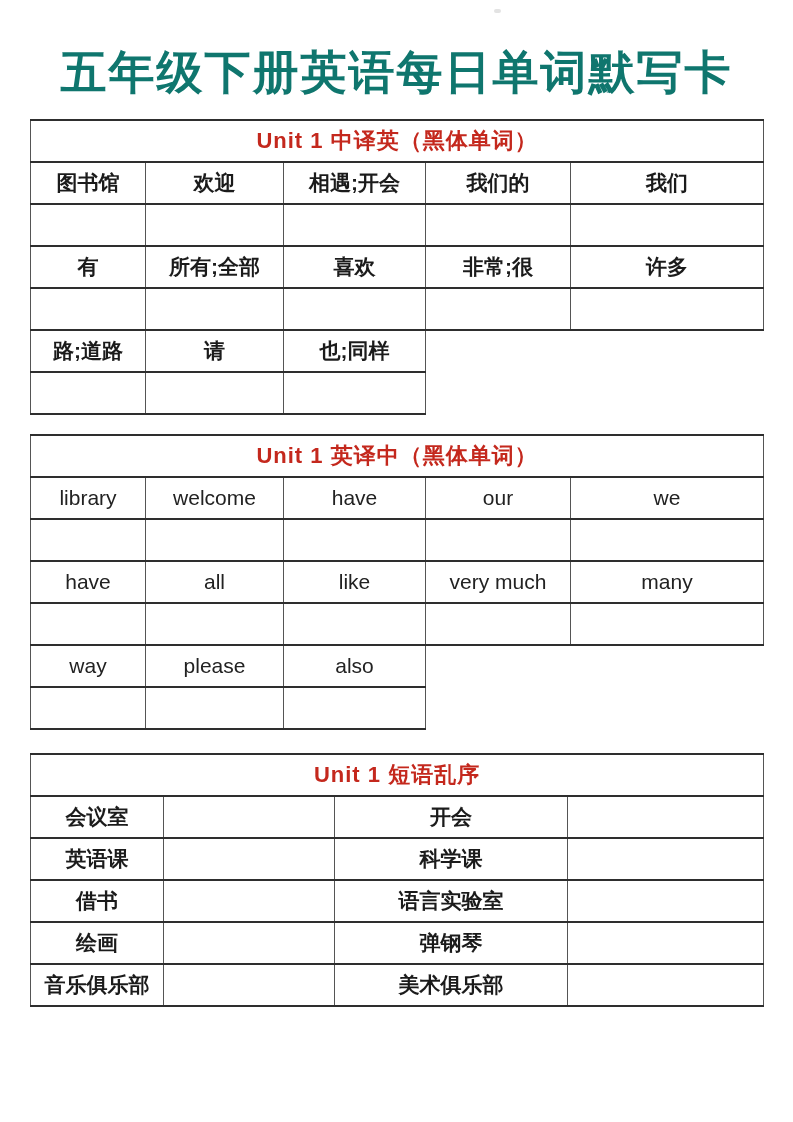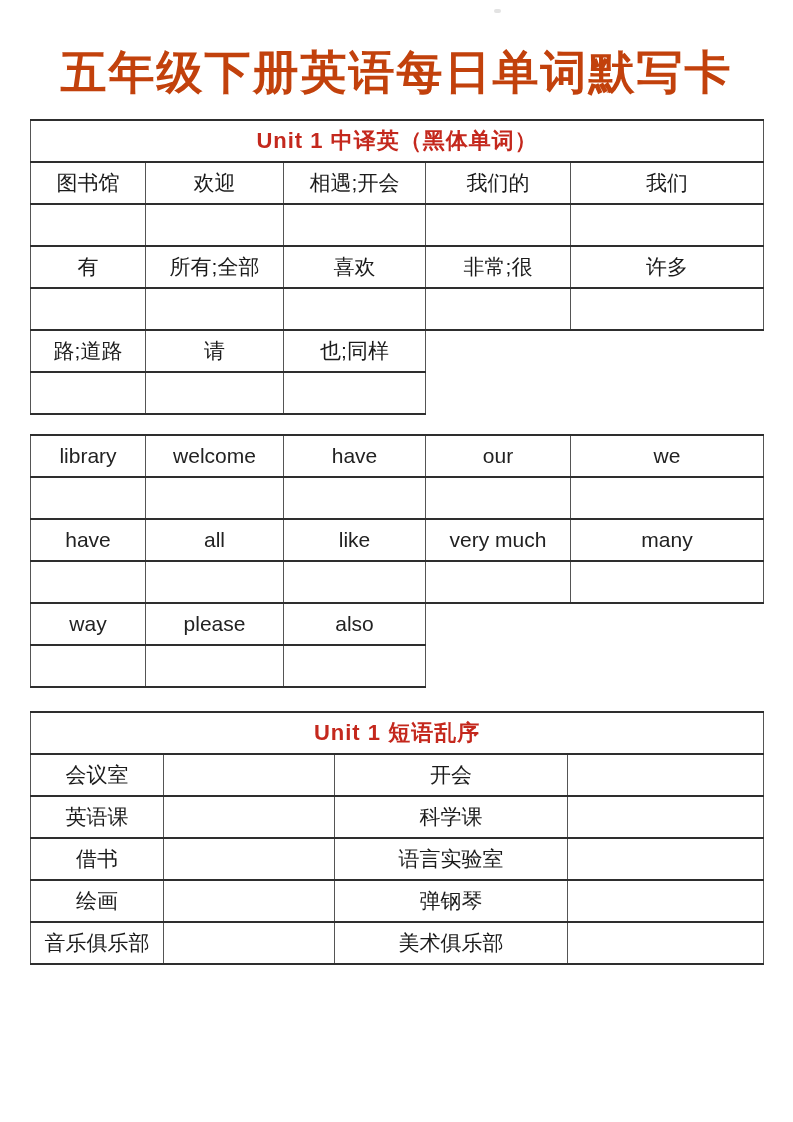--- a/index.html
+++ b/index.html
@@ -14,21 +14,21 @@
   .artifact-dot{
     position:absolute; left:494px; top:9px;
     width:7px; height:4px; background:#e3e3e3; border-radius:2px;
   }
   .page-title{
     margin:42px 30px 15px 30px;
     text-align:center;
     font-size:46px;
     font-weight:bold;
     letter-spacing:2px;
-    color:#c2410c;
+    color:#0f766e;
     white-space:nowrap;
   }
   .content{ margin:0 30px; width:733px; }
   table{
     border-collapse:collapse;
     table-layout:fixed;
     width:733px;
   }
   table.t1{ margin-bottom:19px; }
   table.t2{ margin-bottom:23px; }
@@ -43,21 +43,21 @@
     font-size:21px;
     padding:0 2px;
     overflow:hidden;
   }
   td.title-cell{
     font-weight:bold;
     font-size:22px;
     letter-spacing:1px;
     color:#c4281d;
   }
-  td.cn{ font-weight:normal; font-size:21px; color:#1b1b1b; }
+  td.cn{ font-weight:bold; font-size:21px; color:#1b1b1b; }
   td.en{ font-weight:normal; font-size:21px; color:#222222; }
   td.ghost{ border:0; }
 </style>
 </head>
 <body>
 
 <div class="artifact-dot"></div>
 
 <h1 class="page-title">五年级下册英语每日单词默写卡</h1>
 
@@ -120,20 +120,23 @@
 
   <table class="t2">
     <colgroup>
       <col style="width:115px">
         <col style="width:138px">
         <col style="width:142px">
         <col style="width:145px">
         <col style="width:193px">
     </colgroup>
     <tbody>
+        <tr>
+      <td colspan="5" class="title-cell">Unit 1 英译中（黑体单词）</td>
+    </tr>
     <tr>
       <td class="en">library</td>
       <td class="en">welcome</td>
       <td class="en">have</td>
       <td class="en">our</td>
       <td class="en">we</td>
     </tr>
     <tr>
       <td></td>
       <td></td>

